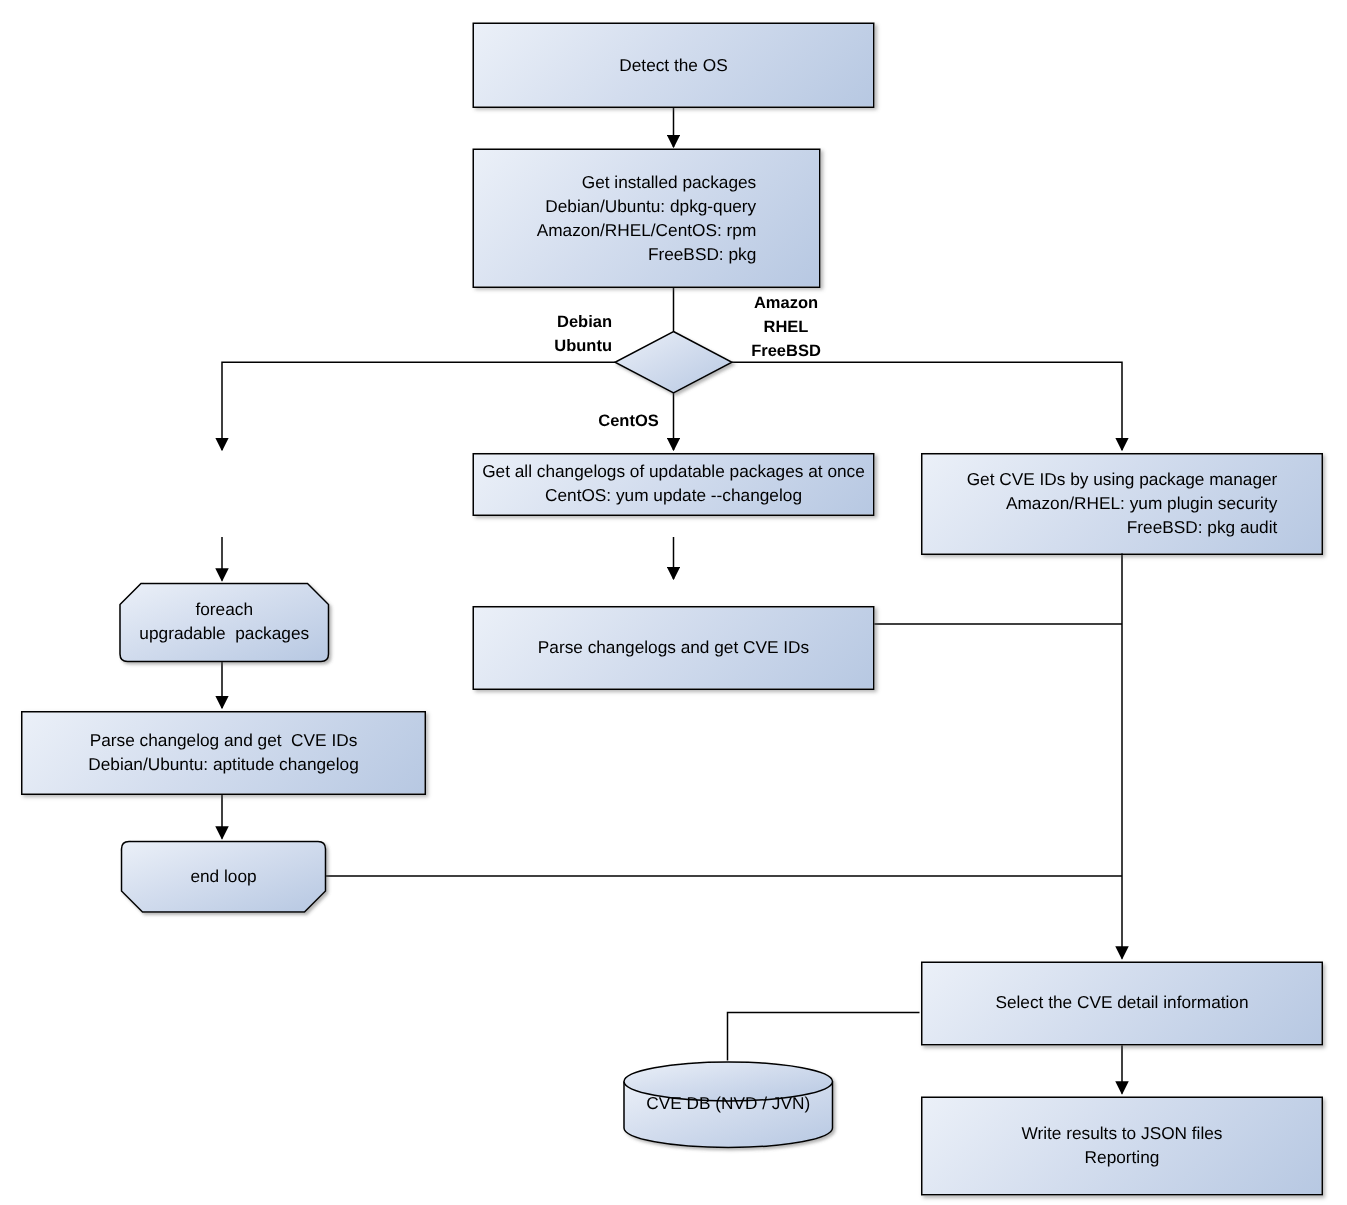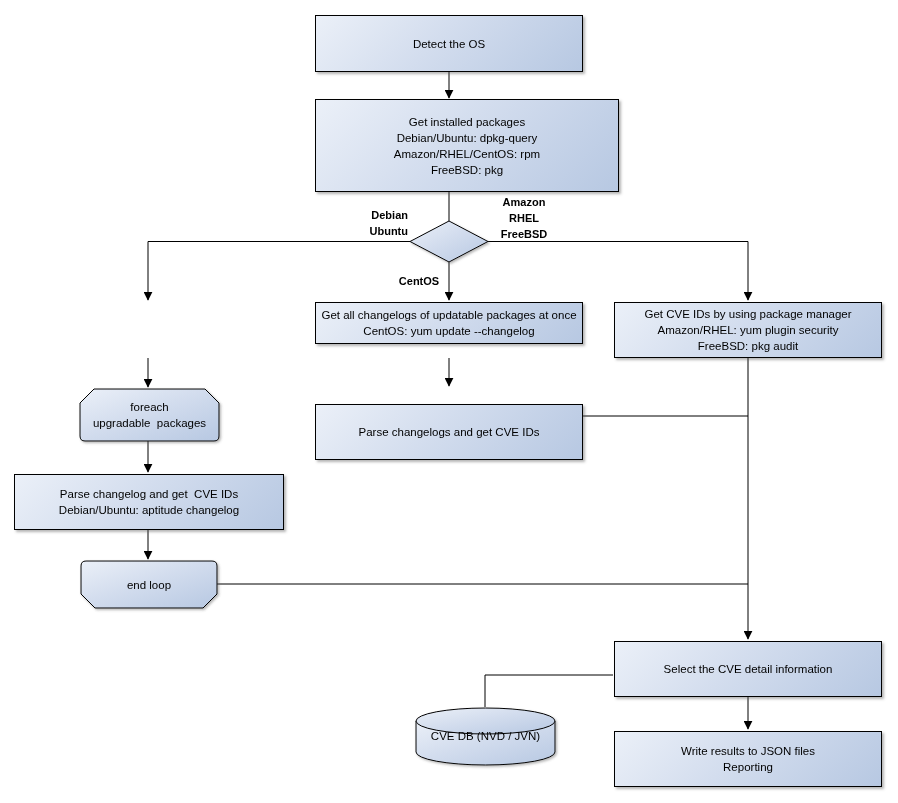--- a/index.html
+++ b/index.html
@@ -90,41 +90,41 @@
     <path d="M86,561 L212,561 Q217,561 217,566 L217,594 L203,608 L95,608 L81,594 L81,566 Q81,561 86,561 Z" fill="url(#nodegrad)" stroke="#000" stroke-width="1" filter="url(#ds)"></path>
 
     <g filter="url(#ds)">
       <path d="M416,721 L416,752 A69.5,13 0 0 0 555,752 L555,721" fill="url(#nodegrad)" stroke="#000" stroke-width="1"></path>
       <ellipse cx="485.5" cy="721" rx="69.5" ry="13" fill="url(#nodegrad)" stroke="#000" stroke-width="1"></ellipse>
     </g>
   </svg>
 
   <div class="node box" style="left:315px; top:15px; width:268px; height:57px;">Detect the OS</div>
 
-  <div class="node box" style="left:315px; top:99px; width:304px; height:93px;">Get installed packages
+  <div class="node box" style="left:315px; top:99px; width:232px; height:93px;text-align:right;">Get installed packages
 Debian/Ubuntu: dpkg-query
 Amazon/RHEL/CentOS: rpm
 FreeBSD: pkg</div>
 
 
   <div class="node box" style="left:14px; top:474px; width:270px; height:56px;">Parse changelog and get  CVE IDs
 Debian/Ubuntu: aptitude changelog</div>
 
   <div class="node box" style="left:315px; top:302px; width:268px; height:42px;">Get all changelogs of updatable packages at once
 CentOS: yum update --changelog</div>
 
   <div class="node box" style="left:315px; top:388px; width:268px; height:56px;margin-top:16px;">Parse changelogs and get CVE IDs</div>
 
-  <div class="node box" style="left:614px; top:302px; width:268px; height:56px;">Get CVE IDs by using package manager
+  <div class="node box" style="left:614px; top:302px; width:268px; height:68px;text-align:right;">Get CVE IDs by using package manager
 Amazon/RHEL: yum plugin security
 FreeBSD: pkg audit</div>
 
   <div class="node box" style="left:614px; top:641px; width:268px; height:56px;">Select the CVE detail information</div>
 
-  <div class="node box" style="left:614px; top:731px; width:268px; height:56px;">Write results to JSON files
+  <div class="node box" style="left:614px; top:731px; width:268px; height:66px;">Write results to JSON files
 Reporting</div>
 
   <div class="node ghost" style="left:80px; top:389px; width:139px; height:52px;">foreach
 upgradable  packages</div>
 
   <div class="node ghost" style="left:81px; top:561px; width:136px; height:47px;">end loop</div>
 
   <div class="node ghost" style="left:416px; top:712px; width:139px; height:48px;">CVE DB (NVD / JVN)</div>
 
   <div class="edge-label" style="left:338px; top:207px; width:70px;text-align:right;">Debian

